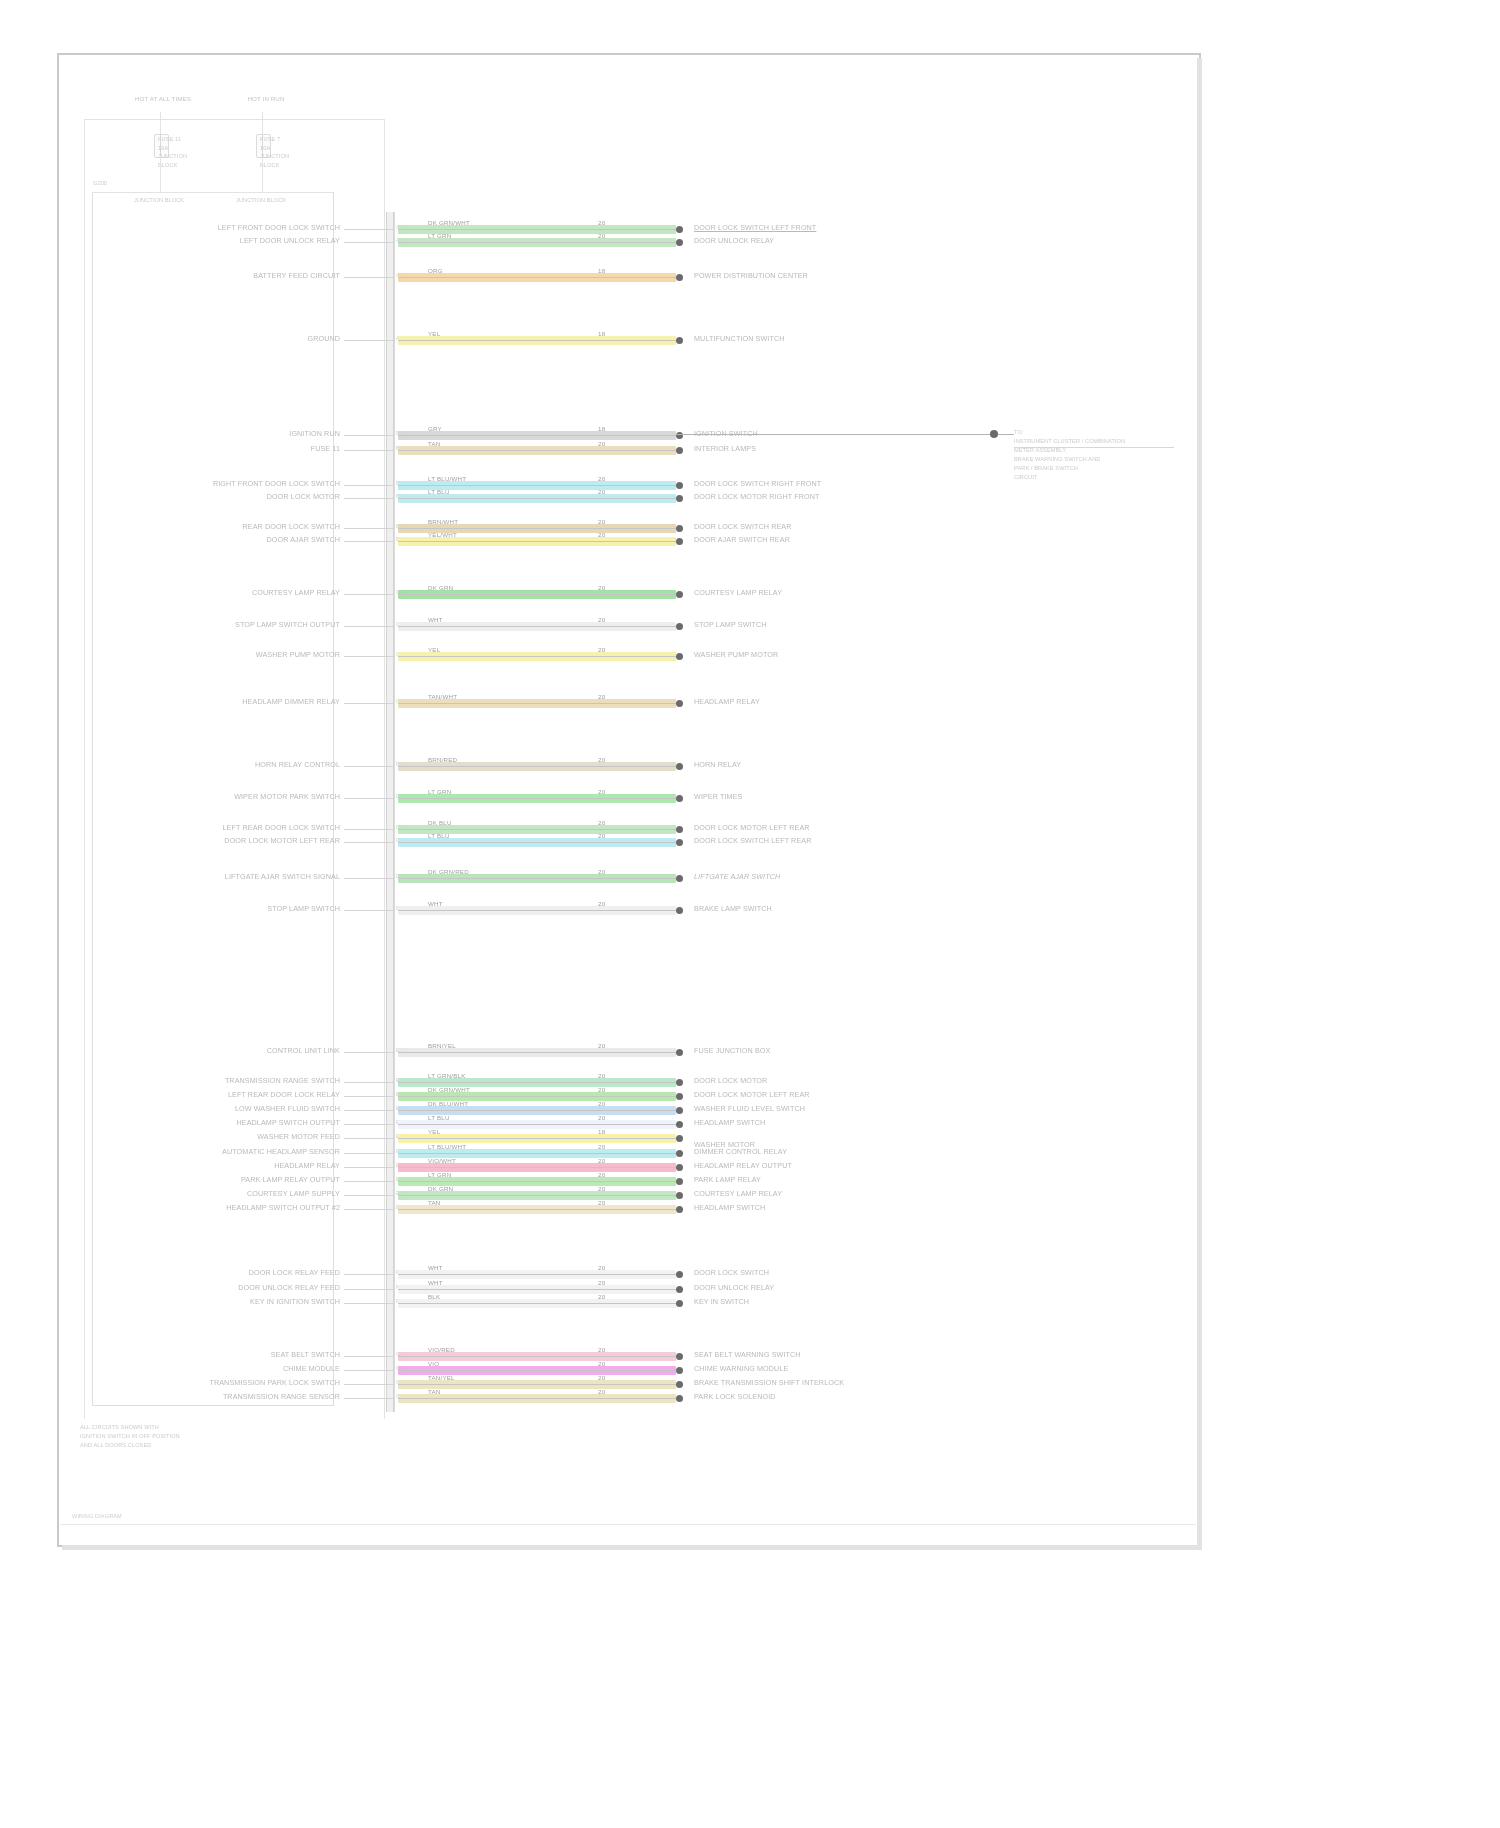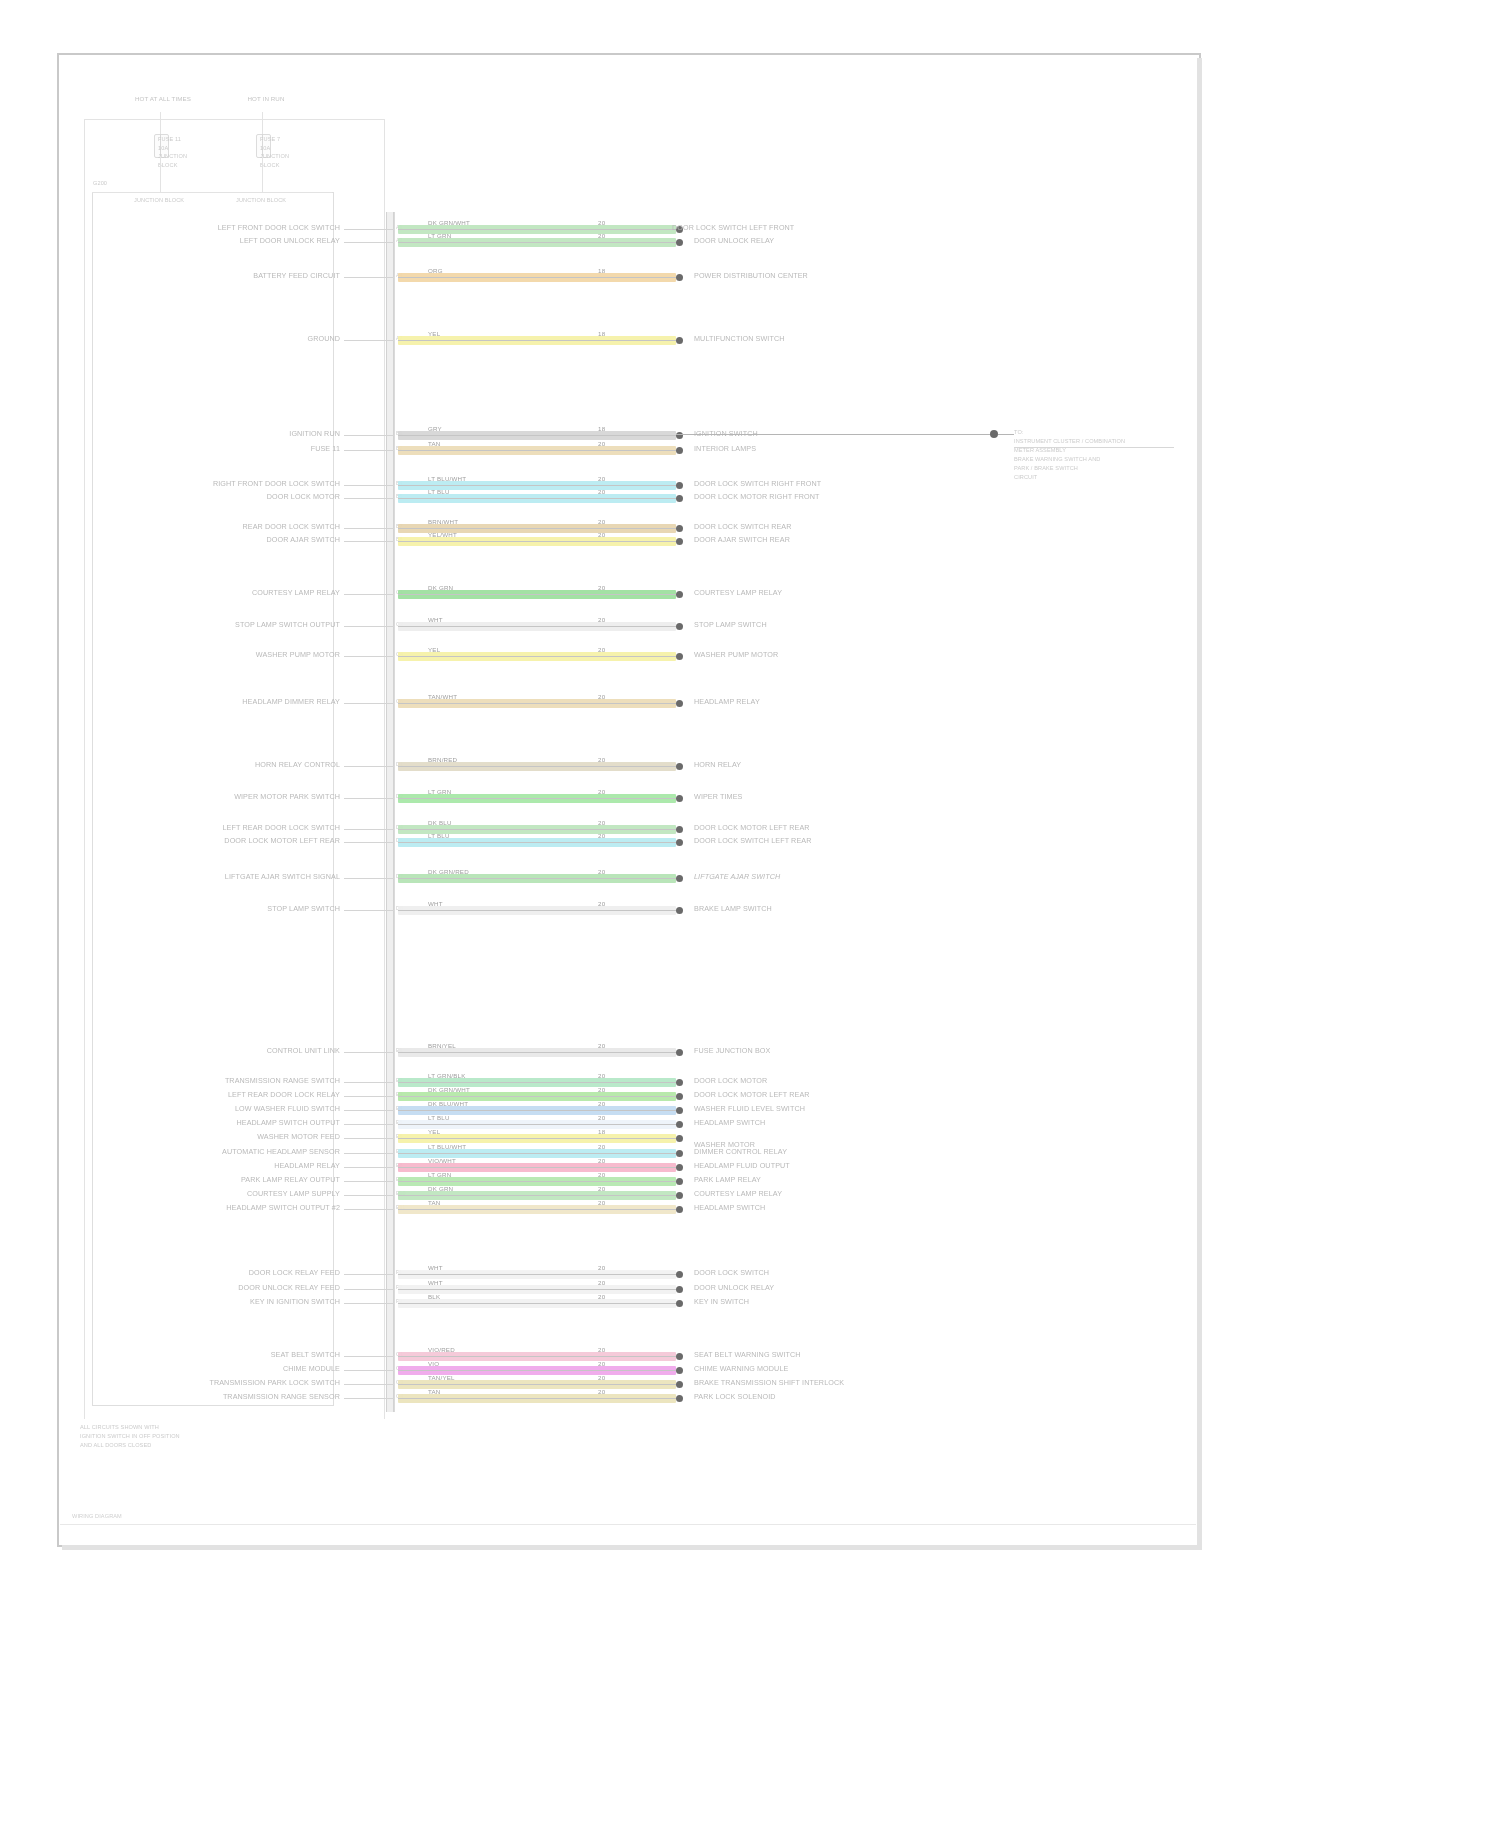--- a/index.html
+++ b/index.html
@@ -143,21 +143,21 @@
   <div id="rows">
       <div class="t r" style="left: 110px; top: 224px; width: 230px;">LEFT FRONT DOOR LOCK SWITCH</div>
       <div class="h" style="left: 344px; top: 229px; width: 50px;"></div>
       <div class="pinlbl" style="left: 396px; top: 224px;">A1</div>
       <div class="wire" style="left: 398px; top: 225px; width: 278px; background: rgb(191, 230, 191);">
         <div class="core"></div>
       </div>
       <div class="wlbl" style="left: 428px; top: 219px;">DK GRN/WHT</div>
       <div class="wlbl" style="left: 598px; top: 219px;">20</div>
       <div class="pin" style="left: 676px; top: 226px;"></div>
-      <div class="t" style="left: 672px; top: 224px;">DOOR LOCK SWITCH LEFT FRONT</div>
+      <div class="t" style="left: 694px; top: 224px; text-decoration: underline;">DOOR LOCK SWITCH LEFT FRONT</div>
       <div class="t r" style="left: 110px; top: 237px; width: 230px;">LEFT DOOR UNLOCK RELAY</div>
       <div class="h" style="left: 344px; top: 242px; width: 50px;"></div>
       <div class="pinlbl" style="left: 396px; top: 237px;">A2</div>
       <div class="wire" style="left: 398px; top: 238px; width: 278px; background: rgb(191, 230, 191);">
         <div class="core"></div>
       </div>
       <div class="wlbl" style="left: 428px; top: 232px;">LT GRN</div>
       <div class="wlbl" style="left: 598px; top: 232px;">20</div>
       <div class="pin" style="left: 676px; top: 239px;"></div>
       <div class="t" style="left: 694px; top: 237px;">DOOR UNLOCK RELAY</div>
@@ -413,21 +413,21 @@
       <div class="t" style="left: 694px; top: 1148px;">DIMMER CONTROL RELAY</div>
       <div class="t r" style="left: 110px; top: 1162px; width: 230px;">HEADLAMP RELAY</div>
       <div class="h" style="left: 344px; top: 1167px; width: 50px;"></div>
       <div class="pinlbl" style="left: 396px; top: 1162px;">E8</div>
       <div class="wire" style="left: 398px; top: 1163px; width: 278px; background: rgb(247, 184, 204);">
         <div class="core"></div>
       </div>
       <div class="wlbl" style="left: 428px; top: 1157px;">VIO/WHT</div>
       <div class="wlbl" style="left: 598px; top: 1157px;">20</div>
       <div class="pin" style="left: 676px; top: 1164px;"></div>
-      <div class="t" style="left: 694px; top: 1162px;">HEADLAMP FLUID OUTPUT</div>
+      <div class="t" style="left: 694px; top: 1162px;">HEADLAMP RELAY OUTPUT</div>
       <div class="t r" style="left: 110px; top: 1176px; width: 230px;">PARK LAMP RELAY OUTPUT</div>
       <div class="h" style="left: 344px; top: 1181px; width: 50px;"></div>
       <div class="pinlbl" style="left: 396px; top: 1176px;">E9</div>
       <div class="wire" style="left: 398px; top: 1177px; width: 278px; background: rgb(182, 232, 176);">
         <div class="core"></div>
       </div>
       <div class="wlbl" style="left: 428px; top: 1171px;">LT GRN</div>
       <div class="wlbl" style="left: 598px; top: 1171px;">20</div>
       <div class="pin" style="left: 676px; top: 1178px;"></div>
       <div class="t" style="left: 694px; top: 1176px;">PARK LAMP RELAY</div>

